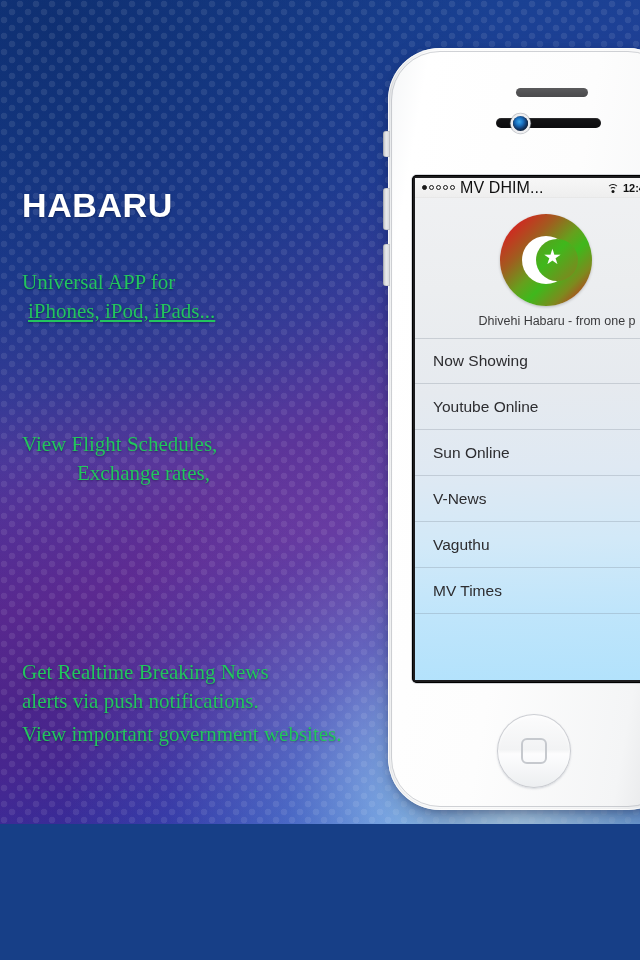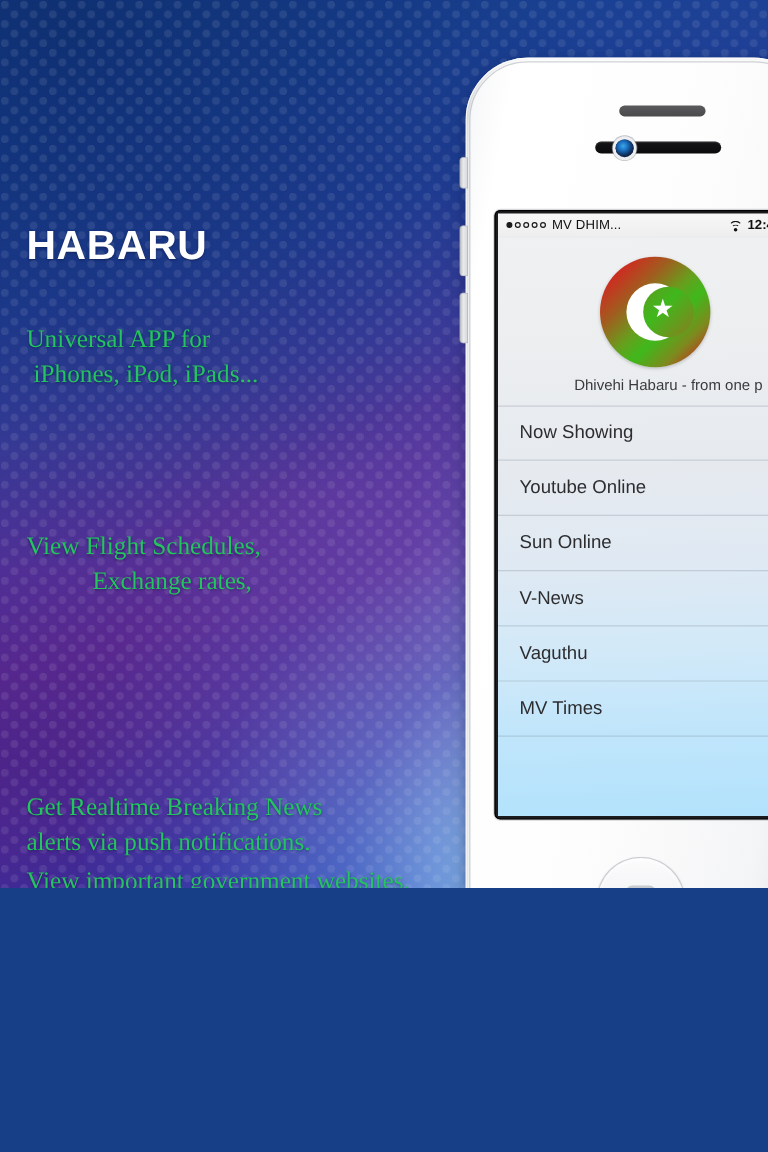--- a/index.html
+++ b/index.html
@@ -6,21 +6,21 @@
   html,body { width:640px; height:960px; overflow:hidden; }
   body {
     font-family:"Liberation Serif", serif;
     background:#173f87;
     position:relative;
   }
 
   
   #stage {
     position:absolute; inset:0;
-    width:640px; height:740px;
+    width:640px; height:824px;
     overflow:hidden;
   }
   .bg-base {
     position:absolute; inset:0;
     background:
       linear-gradient(165deg,
         #17408c 0%,
         #1a4193 14%,
         #234099 28%,
         #3b3d9c 40%,
@@ -90,22 +90,22 @@
     text-shadow:0 1px 2px rgba(0,0,16,.35);
   }
   .blk {
     position:absolute; left:22px;
     color:#22c55e;
     font-size:21px; line-height:28.5px;
     text-shadow:0 1px 2px rgba(0,0,20,.40);
     white-space:nowrap;
   }
   #blk-universal { top:268px; }
-  #blk-universal .ln2 { padding-left:6px; }
-  #blk-features  { top:441px; }
+  #blk-universal .ln2 { padding-left:6px;text-decoration:underline; }
+  #blk-features  { top:430px; }
   #blk-features .l2 { padding-left:42px; }
   #blk-features .l3 { padding-left:55px; }
   #blk-features .l4 { padding-left:55px; }
   #blk-alerts    { top:658px; }
   #blk-gov       { top:720px; }
 
   
   #phone {
     position:absolute;
     left:388px; top:48px;
@@ -192,21 +192,21 @@
     display:flex; align-items:center;
     padding:0 7px;
     font-family:"Liberation Sans", sans-serif;
     font-size:11px; color:#101010;
     border-bottom:1px solid rgba(0,0,0,.06);
   }
   .dots { display:flex; gap:2px; align-items:center; margin-right:5px; }
   .dots i { width:5px; height:5px; border-radius:50%; display:block;
             border:1px solid #1a1a1a; }
   .dots i.on { background:#1a1a1a; }
-  .carrier { font-size:11px; letter-spacing:.1px; }
+  .carrier { font-size:16px; letter-spacing:.1px; }
   .sb-right { margin-left:auto; display:flex; align-items:center; gap:4px; }
   .wifi { position:relative; width:12px; height:10px; }
   .wifi span {
     position:absolute; left:50%; transform:translateX(-50%);
     border:1.4px solid #111; border-bottom-color:transparent;
     border-left-color:transparent; border-right-color:transparent;
     border-radius:50%;
   }
   .wifi .a { top:1px; width:12px; height:12px; }
   .wifi .b { top:4px; width:7px;  height:7px; }

